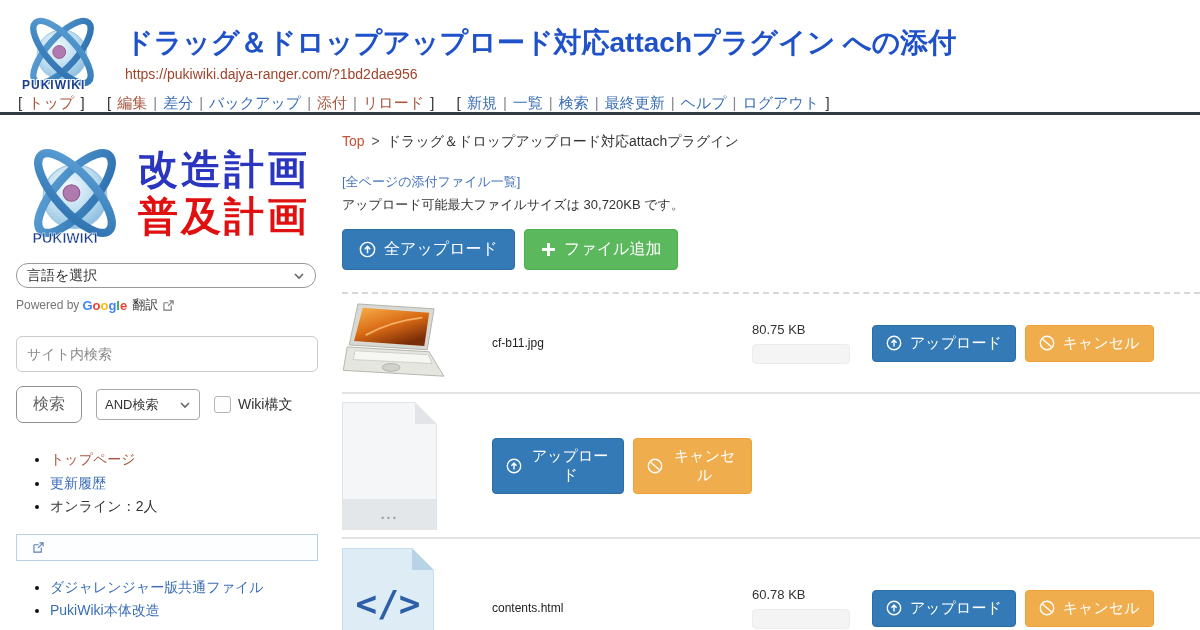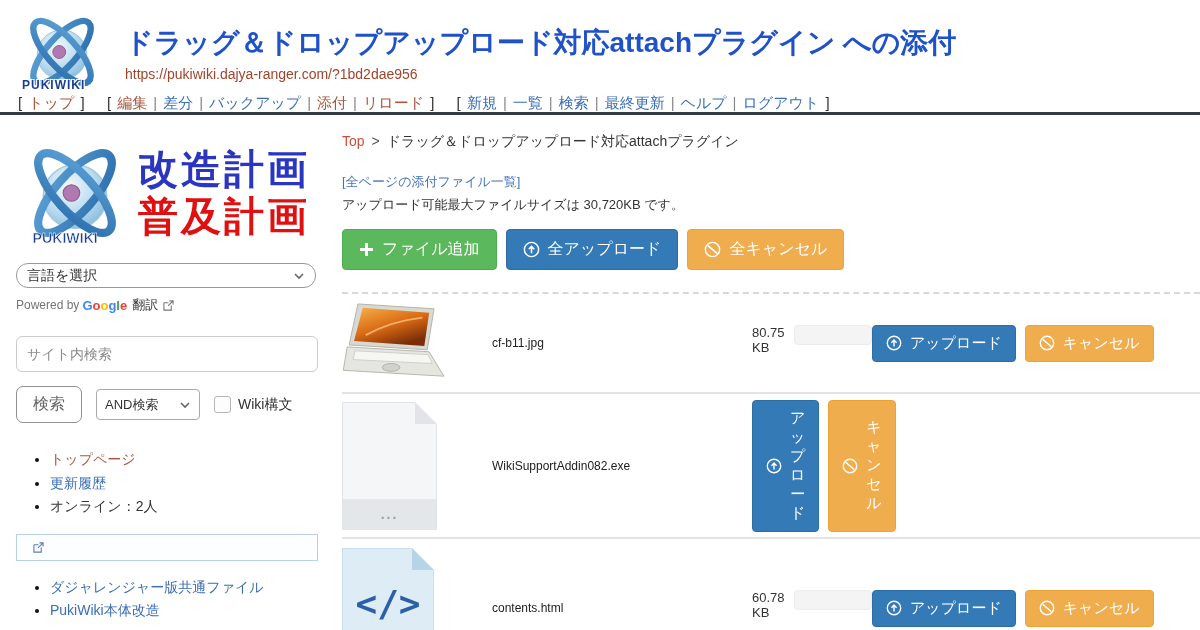--- a/index.html
+++ b/index.html
@@ -84,21 +84,21 @@
   .btn svg { flex:none; }
   .btn-green { background:#5cb85c; border-color:#4cae4c; }
   .btn-blue { background:#337ab7; border-color:#2e6da4; }
   .btn-orange { background:#f0ad4e; border-color:#eea236; }
 
   .file-list { margin-top:22px; border-top:2px dashed #d8d8d8; }
   .file-row { display:grid; grid-template-columns:150px 260px 120px auto; align-items:center;
     border-bottom:2px solid #e3e3e3; }
   .row-1 { height:100px; } .row-2 { height:145px; } .row-3 { height:140px; }
   .file-name { font-size:12px; color:#222; }
-  .size-col { display:flex; }
+  .size-col { display:flex; flex-direction:column; }
   .file-size { font-size:13px; color:#333; margin-bottom:7px; }
   .progress { width:98px; height:20px; background:#f4f4f4; border:1px solid #ececec; border-radius:4px; }
   .actions { display:flex; gap:9px; }
   .btn-row { font-size:15px; padding:8px 13px; }
 
   
   .thumb { display:flex; align-items:center; }
   .file-icon { position:relative; width:95px; height:128px; background:#f5f6f8; border:1px solid #e2e4e8; }
   .file-icon .fold { position:absolute; top:-1px; right:-1px; width:0; height:0;
     border-left:22px solid #e2e4e8; border-top:22px solid #fff; }
@@ -227,39 +227,32 @@
 
     <div class="main">
       <div class="breadcrumb">
         <a>Top</a><span class="sep">&gt;</span><span>ドラッグ＆ドロップアップロード対応attachプラグイン</span>
       </div>
 
       <a class="attach-link">[全ページの添付ファイル一覧]</a>
       <div class="max-size">アップロード可能最大ファイルサイズは 30,720KB です。</div>
 
       <div class="toolbar">
-        <button class="btn btn-green">
-          <svg width="15" height="15" viewBox="0 0 14 14">
-              <path d="M7 1v12M1 7h12" stroke="#fff" stroke-width="2.6"></path>
-            </svg>
-          <span>ファイル追加</span>
-        </button>
         <button class="btn btn-blue">
           <svg width="17" height="17" viewBox="0 0 20 20">
               <circle cx="10" cy="10" r="8.4" fill="none" stroke="#fff" stroke-width="1.7"></circle>
               <path d="M10 14.5V7M6.8 9.8L10 6.4l3.2 3.4" fill="none" stroke="#fff" stroke-width="1.8"></path>
             </svg>
           <span>全アップロード</span>
         </button>
-        <button class="btn btn-orange">
-          <svg width="17" height="17" viewBox="0 0 20 20">
-              <circle cx="10" cy="10" r="8.4" fill="none" stroke="#fff" stroke-width="1.7"></circle>
-              <path d="M4.6 5.4l10.8 9.2" stroke="#fff" stroke-width="1.8"></path>
+        <button class="btn btn-green">
+          <svg width="15" height="15" viewBox="0 0 14 14">
+              <path d="M7 1v12M1 7h12" stroke="#fff" stroke-width="2.6"></path>
             </svg>
-          <span>全キャンセル</span>
+          <span>ファイル追加</span>
         </button>
       </div>
 
       <div class="file-list">
 
         <div class="file-row row-1">
           <div class="thumb">
             <svg width="108" height="82" viewBox="0 0 110 84">
               <defs>
                 <linearGradient id="scr" x1="0" y1="0" x2="0.6" y2="1">
@@ -299,21 +292,20 @@
           </div>
         </div>
 
         <div class="file-row row-2">
           <div class="thumb">
             <div class="file-icon">
               <div class="fold"></div>
               <div class="band">...</div>
             </div>
           </div>
-          <div class="file-name">WikiSupportAddin082.exe</div>
           <div class="actions">
             <button class="btn btn-blue btn-row">
               <svg width="16" height="16" viewBox="0 0 20 20">
                   <circle cx="10" cy="10" r="8.4" fill="none" stroke="#fff" stroke-width="1.7"></circle>
                   <path d="M10 14.5V7M6.8 9.8L10 6.4l3.2 3.4" fill="none" stroke="#fff" stroke-width="1.8"></path>
                 </svg>
               <span>アップロード</span>
             </button>
             <button class="btn btn-orange btn-row">
               <svg width="16" height="16" viewBox="0 0 20 20">

